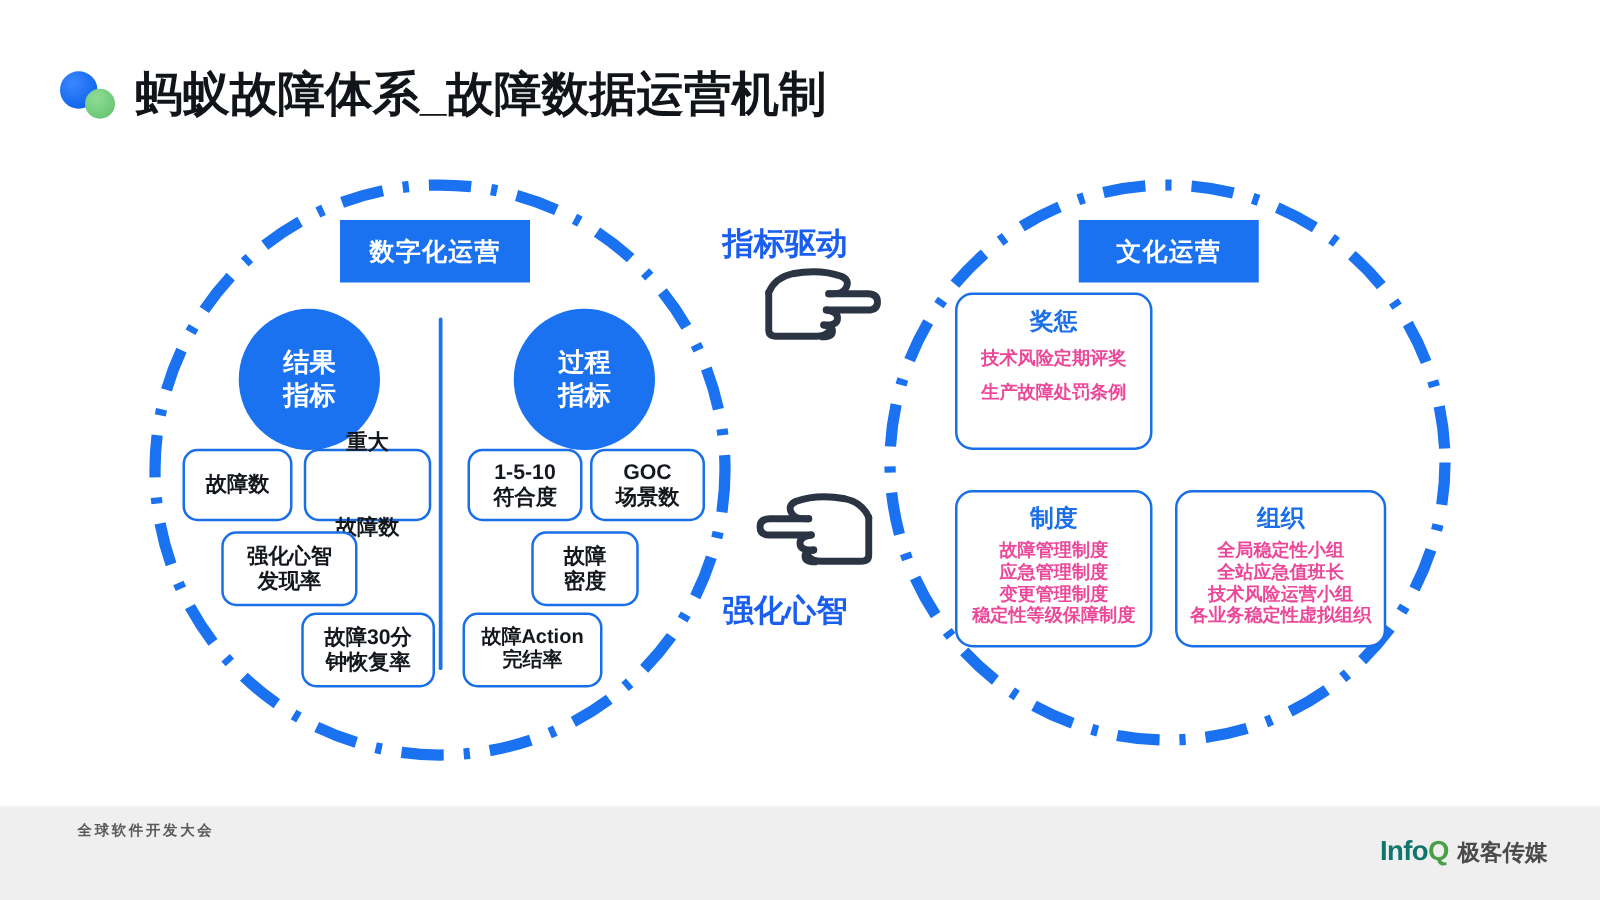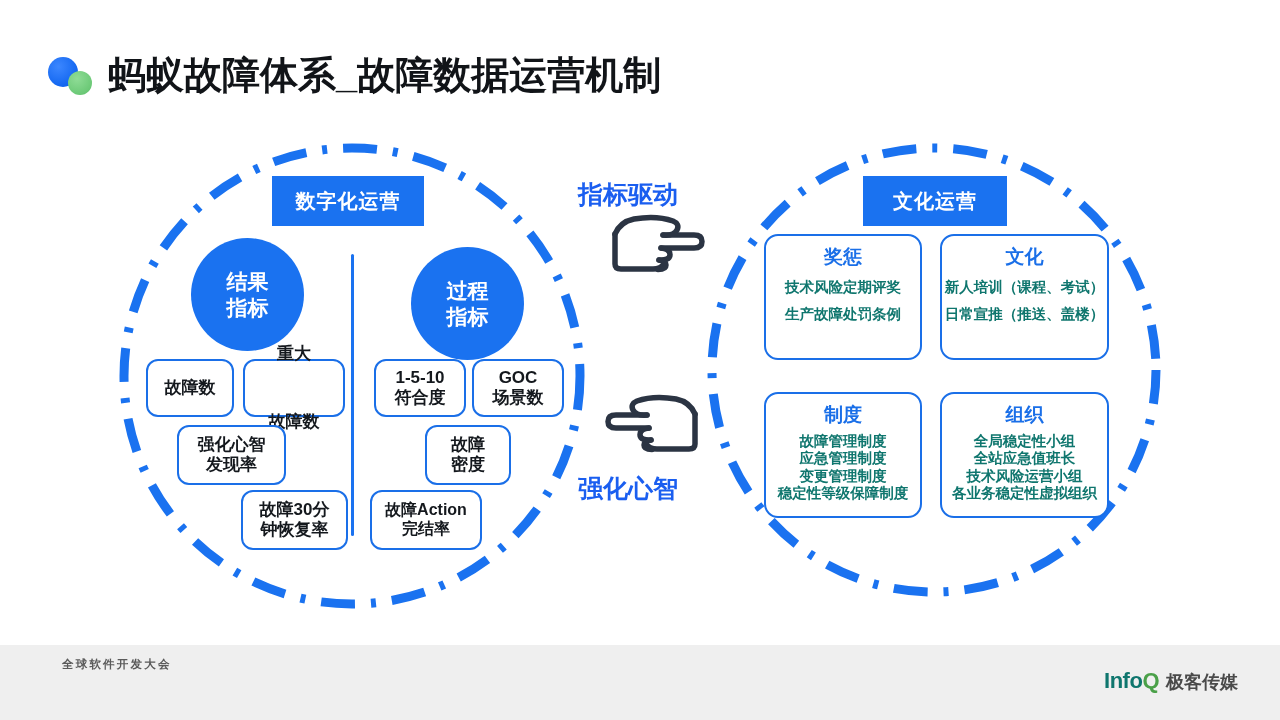--- a/index.html
+++ b/index.html
@@ -37,21 +37,21 @@
         display:flex;flex-direction:column;align-items:center;justify-content:center;
         color:#14181d;font-weight:bold;font-size:17px;line-height:1.18;text-align:center;}
   .mbox.small{font-size:16px;}
 
   .divider{position:absolute;background:#1a72f0;width:3px;border-radius:2px;}
 
   
   .card{position:absolute;border:2px solid #1a6fe8;border-radius:14px;background:#fff;
         display:flex;flex-direction:column;align-items:center;}
   .card-title{color:#1a6fe8;font-weight:bold;font-size:19px;margin-top:8px;margin-bottom:4px;}
-  .card-line{color:#0f766e;font-weight:bold;font-size:14.5px;line-height:1.0;text-align:center;}
+  .card-line{color:#ec4899;font-weight:bold;font-size:14.5px;line-height:1.0;text-align:center;}
   .card-a .card-line{margin:6px 0;font-size:14.5px;}
   .card-b .card-line{margin:1.5px 0;font-size:14.5px;}
 
   
   .mid-label{position:absolute;color:#1a5ef0;font-weight:bold;font-size:25px;white-space:nowrap;}
   .hand{position:absolute;}
 
   
   .footer{position:absolute;left:0;top:645px;width:1280px;height:75px;background:#efefef;}
   .qcon{position:absolute;left:62px;top:655px;}
@@ -82,21 +82,21 @@
       <circle cx="234" cy="234" r="228" fill="none" stroke="#1a72f0" stroke-width="9" stroke-linecap="butt" stroke-dasharray="34 16 5 16"></circle>
     </svg>
   </div>
 
   <div class="chip" style="left:272px;top:176px;width:152px;height:50px;">
     <span>数字化运营</span>
   </div>
 
   <div class="divider" style="left:351px;top:254px;height:282px;"></div>
 
-  <div class="bubble" style="left:191px;top:238px;width:113px;height:113px;">
+  <div class="bubble" style="left:191px;top:247px;width:113px;height:113px;">
     <span>结果</span>
     <span>指标</span>
   </div>
 
   <div class="mbox" style="left:146px;top:359px;width:84px;height:54px;">
     <span>故障数</span>
   </div>
   <div class="mbox" style="left:243px;top:359px;width:98px;height:54px;gap:48px;">
     <span>重大</span>
     <span>故障数</span>
@@ -167,25 +167,20 @@
   <div class="chip" style="left:863px;top:176px;width:144px;height:50px;">
     <span>文化运营</span>
   </div>
 
   <div class="card card-a" style="left:764px;top:234px;width:154px;height:122px;">
     <div class="card-title">奖惩</div>
     <div class="card-line">技术风险定期评奖</div>
     <div class="card-line">生产故障处罚条例</div>
   </div>
 
-  <div class="card card-a" style="left:940px;top:234px;width:165px;height:122px;">
-    <div class="card-title">文化</div>
-    <div class="card-line">新人培训（课程、考试）</div>
-    <div class="card-line">日常宣推（推送、盖楼）</div>
-  </div>
 
   <div class="card card-b" style="left:764px;top:392px;width:154px;height:122px;">
     <div class="card-title">制度</div>
     <div class="card-line">故障管理制度</div>
     <div class="card-line">应急管理制度</div>
     <div class="card-line">变更管理制度</div>
     <div class="card-line">稳定性等级保障制度</div>
   </div>
 
   <div class="card card-b" style="left:940px;top:392px;width:165px;height:122px;">

